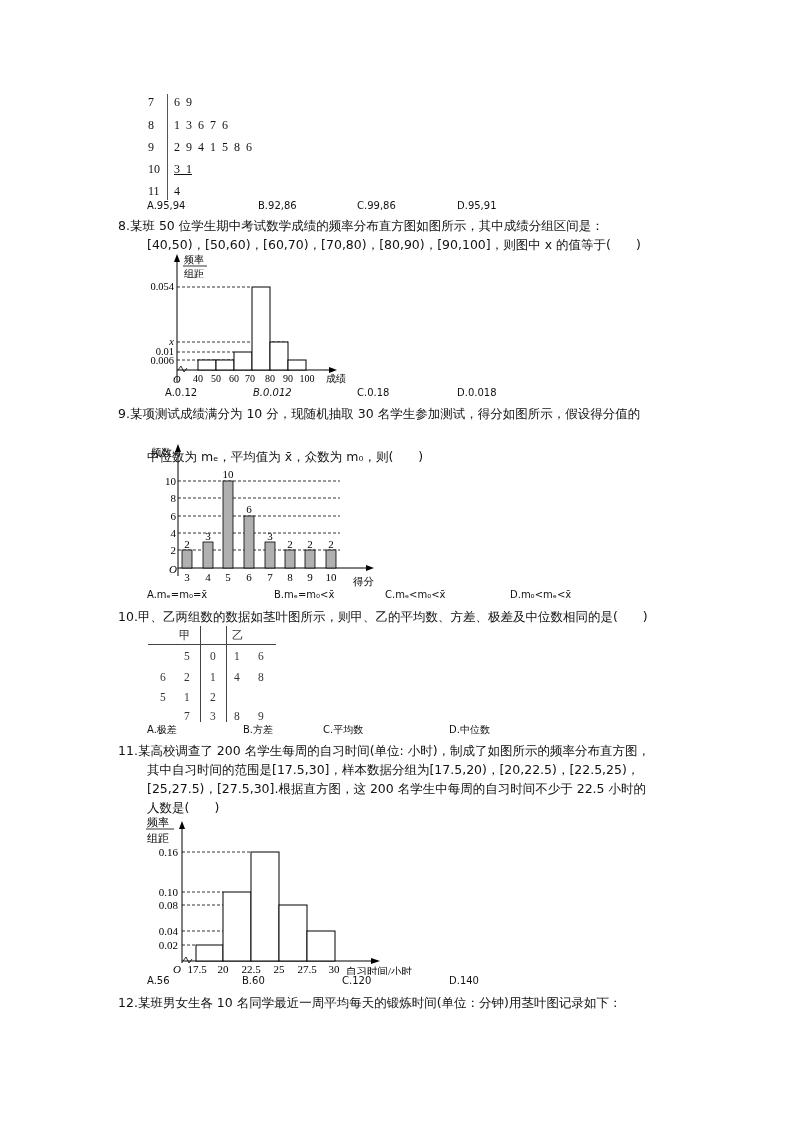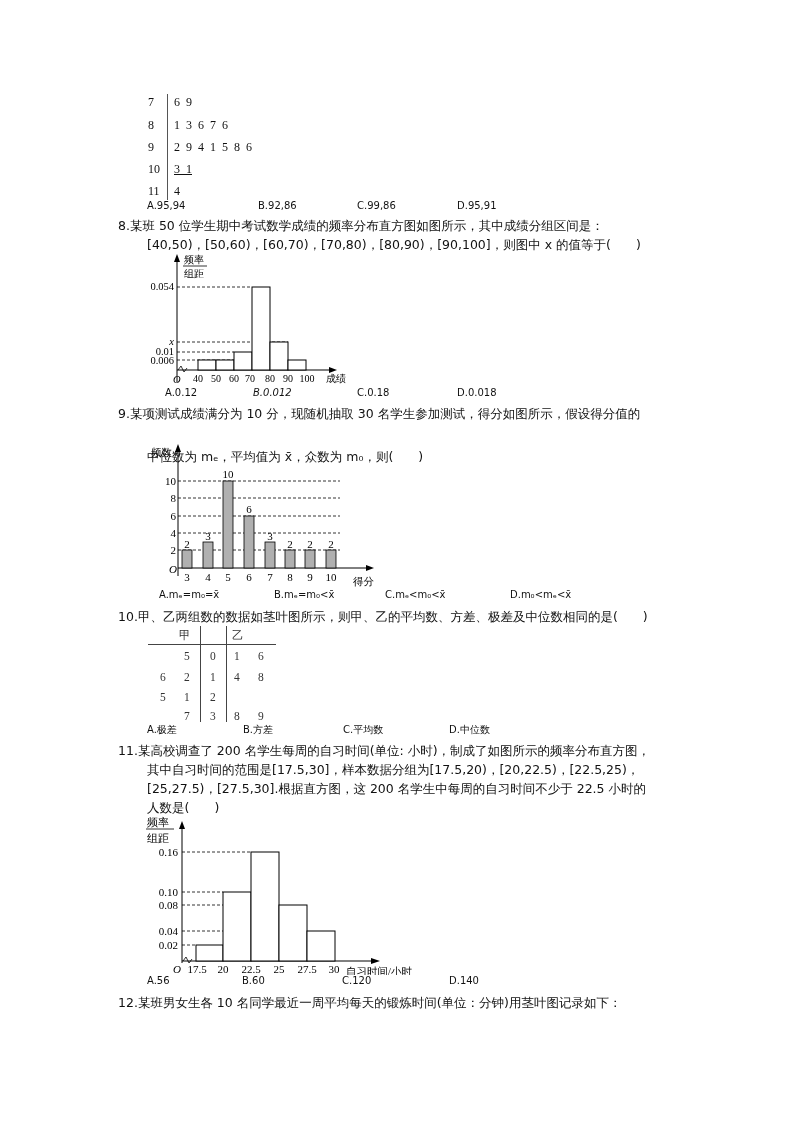--- a/index.html
+++ b/index.html
@@ -132,21 +132,21 @@
     <text x="109" y="139">6</text>
     <text x="130" y="139">7</text>
     <text x="150" y="139">8</text>
     <text x="170" y="139">9</text>
     <text x="191" y="139">10</text>
   </g>
   <text x="213" y="143" font-size="10.5">得分</text>
 </svg>
 
 <div>
-  <span class="opt" style="left:147px;top:589px;margin-left:12px;">A.mₑ=m₀=x̄</span>
+  <span class="opt" style="left:147px;top:589px;">A.mₑ=m₀=x̄</span>
   <span class="opt" style="left:274px;top:589px;">B.mₑ=m₀&lt;x̄</span>
   <span class="opt" style="left:385px;top:589px;">C.mₑ&lt;m₀&lt;x̄</span>
   <span class="opt" style="left:510px;top:589px;">D.m₀&lt;mₑ&lt;x̄</span>
 </div>
 
 <div class="abs txt" style="left:118px;top:608px;">10.甲、乙两组数的数据如茎叶图所示，则甲、乙的平均数、方差、极差及中位数相同的是(　　)</div>
 
 <div class="abs" style="left:148px;top:626px;width:128px;height:96px;font-family:'Liberation Serif',serif;font-size:11.5px;color:#333;">
   <div class="abs" style="left:52px;top:0;width:1px;height:96px;background:#444;"></div>
   <div class="abs" style="left:78px;top:0;width:1px;height:96px;background:#444;"></div>
@@ -172,21 +172,21 @@
 
   <span class="abs" style="left:36px;top:84px;">7</span>
   <span class="abs" style="left:62px;top:84px;">3</span>
   <span class="abs" style="left:86px;top:84px;">8</span>
   <span class="abs" style="left:110px;top:84px;">9</span>
 </div>
 
 <div>
   <span class="opt" style="left:147px;top:723px;">A.极差</span>
   <span class="opt" style="left:243px;top:723px;">B.方差</span>
-  <span class="opt" style="left:343px;top:723px;">C.平均数</span>
+  <span class="opt" style="left:323px;top:723px;">C.平均数</span>
   <span class="opt" style="left:449px;top:723px;">D.中位数</span>
 </div>
 
 <div class="abs txt" style="left:118px;top:742px;">11.某高校调查了 200 名学生每周的自习时间(单位: 小时)，制成了如图所示的频率分布直方图，</div>
 <div class="abs txt" style="left:147px;top:761px;">其中自习时间的范围是[17.5,30]，样本数据分组为[17.5,20)，[20,22.5)，[22.5,25)，</div>
 <div class="abs txt" style="left:147px;top:780px;">[25,27.5)，[27.5,30].根据直方图，这 200 名学生中每周的自习时间不少于 22.5 小时的</div>
 <div class="abs txt" style="left:147px;top:799px;">人数是(　　)</div>
 
 <svg class="abs" style="left:140px;top:815px;" width="300" height="160">
   <text x="7" y="11" font-size="11">频率</text>

